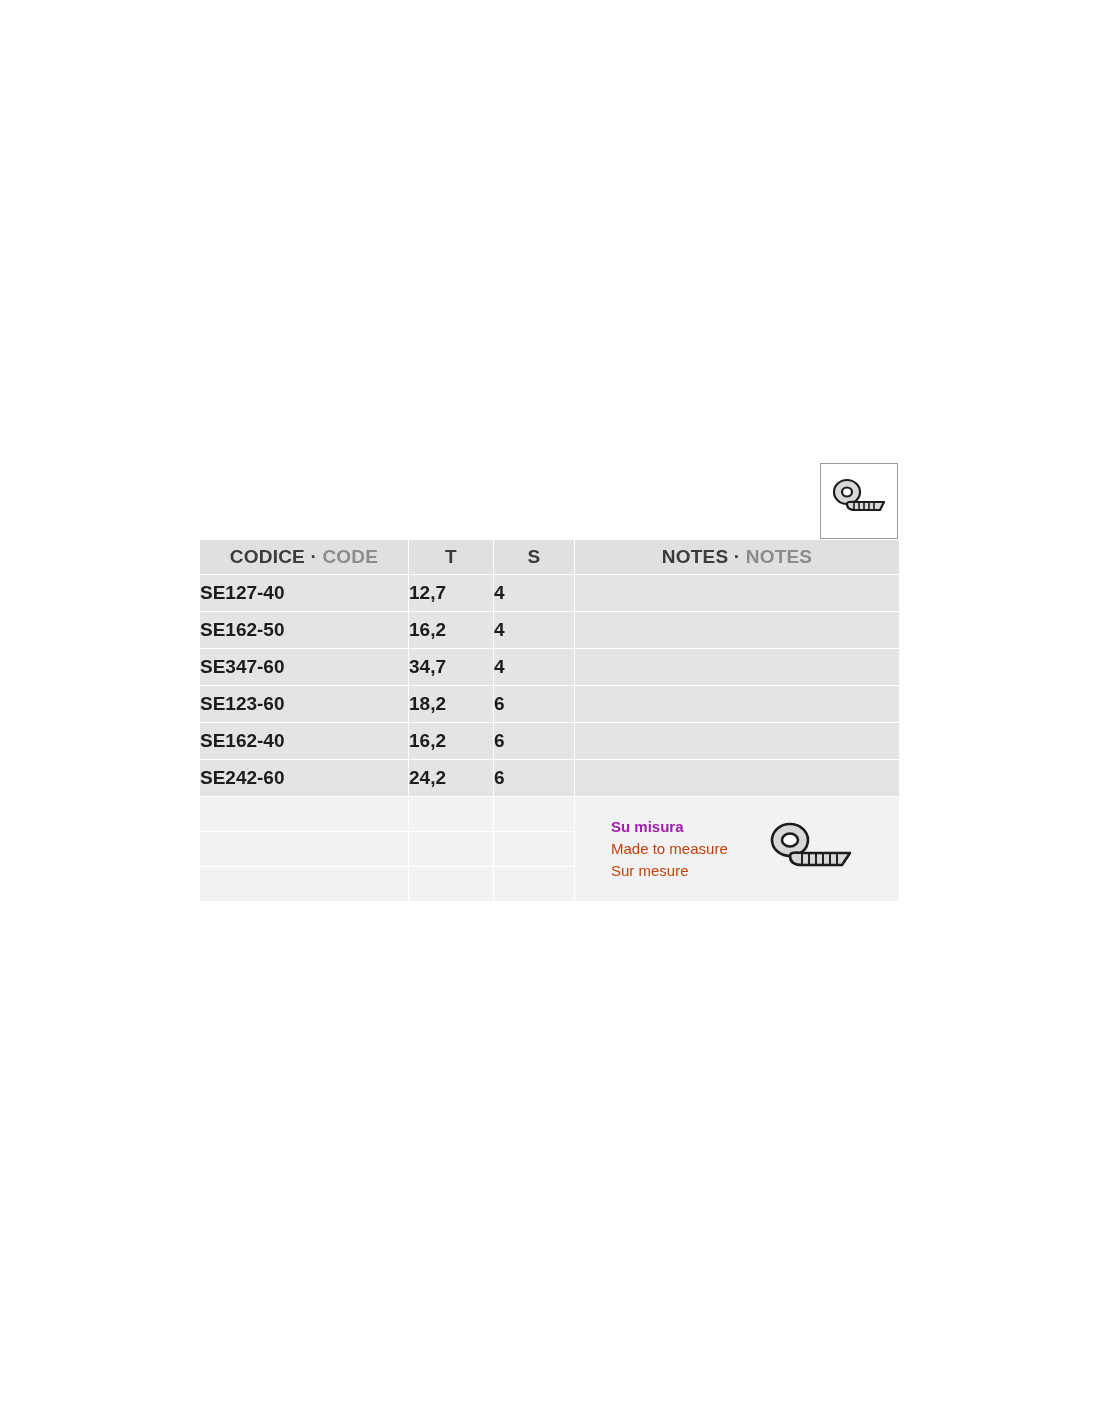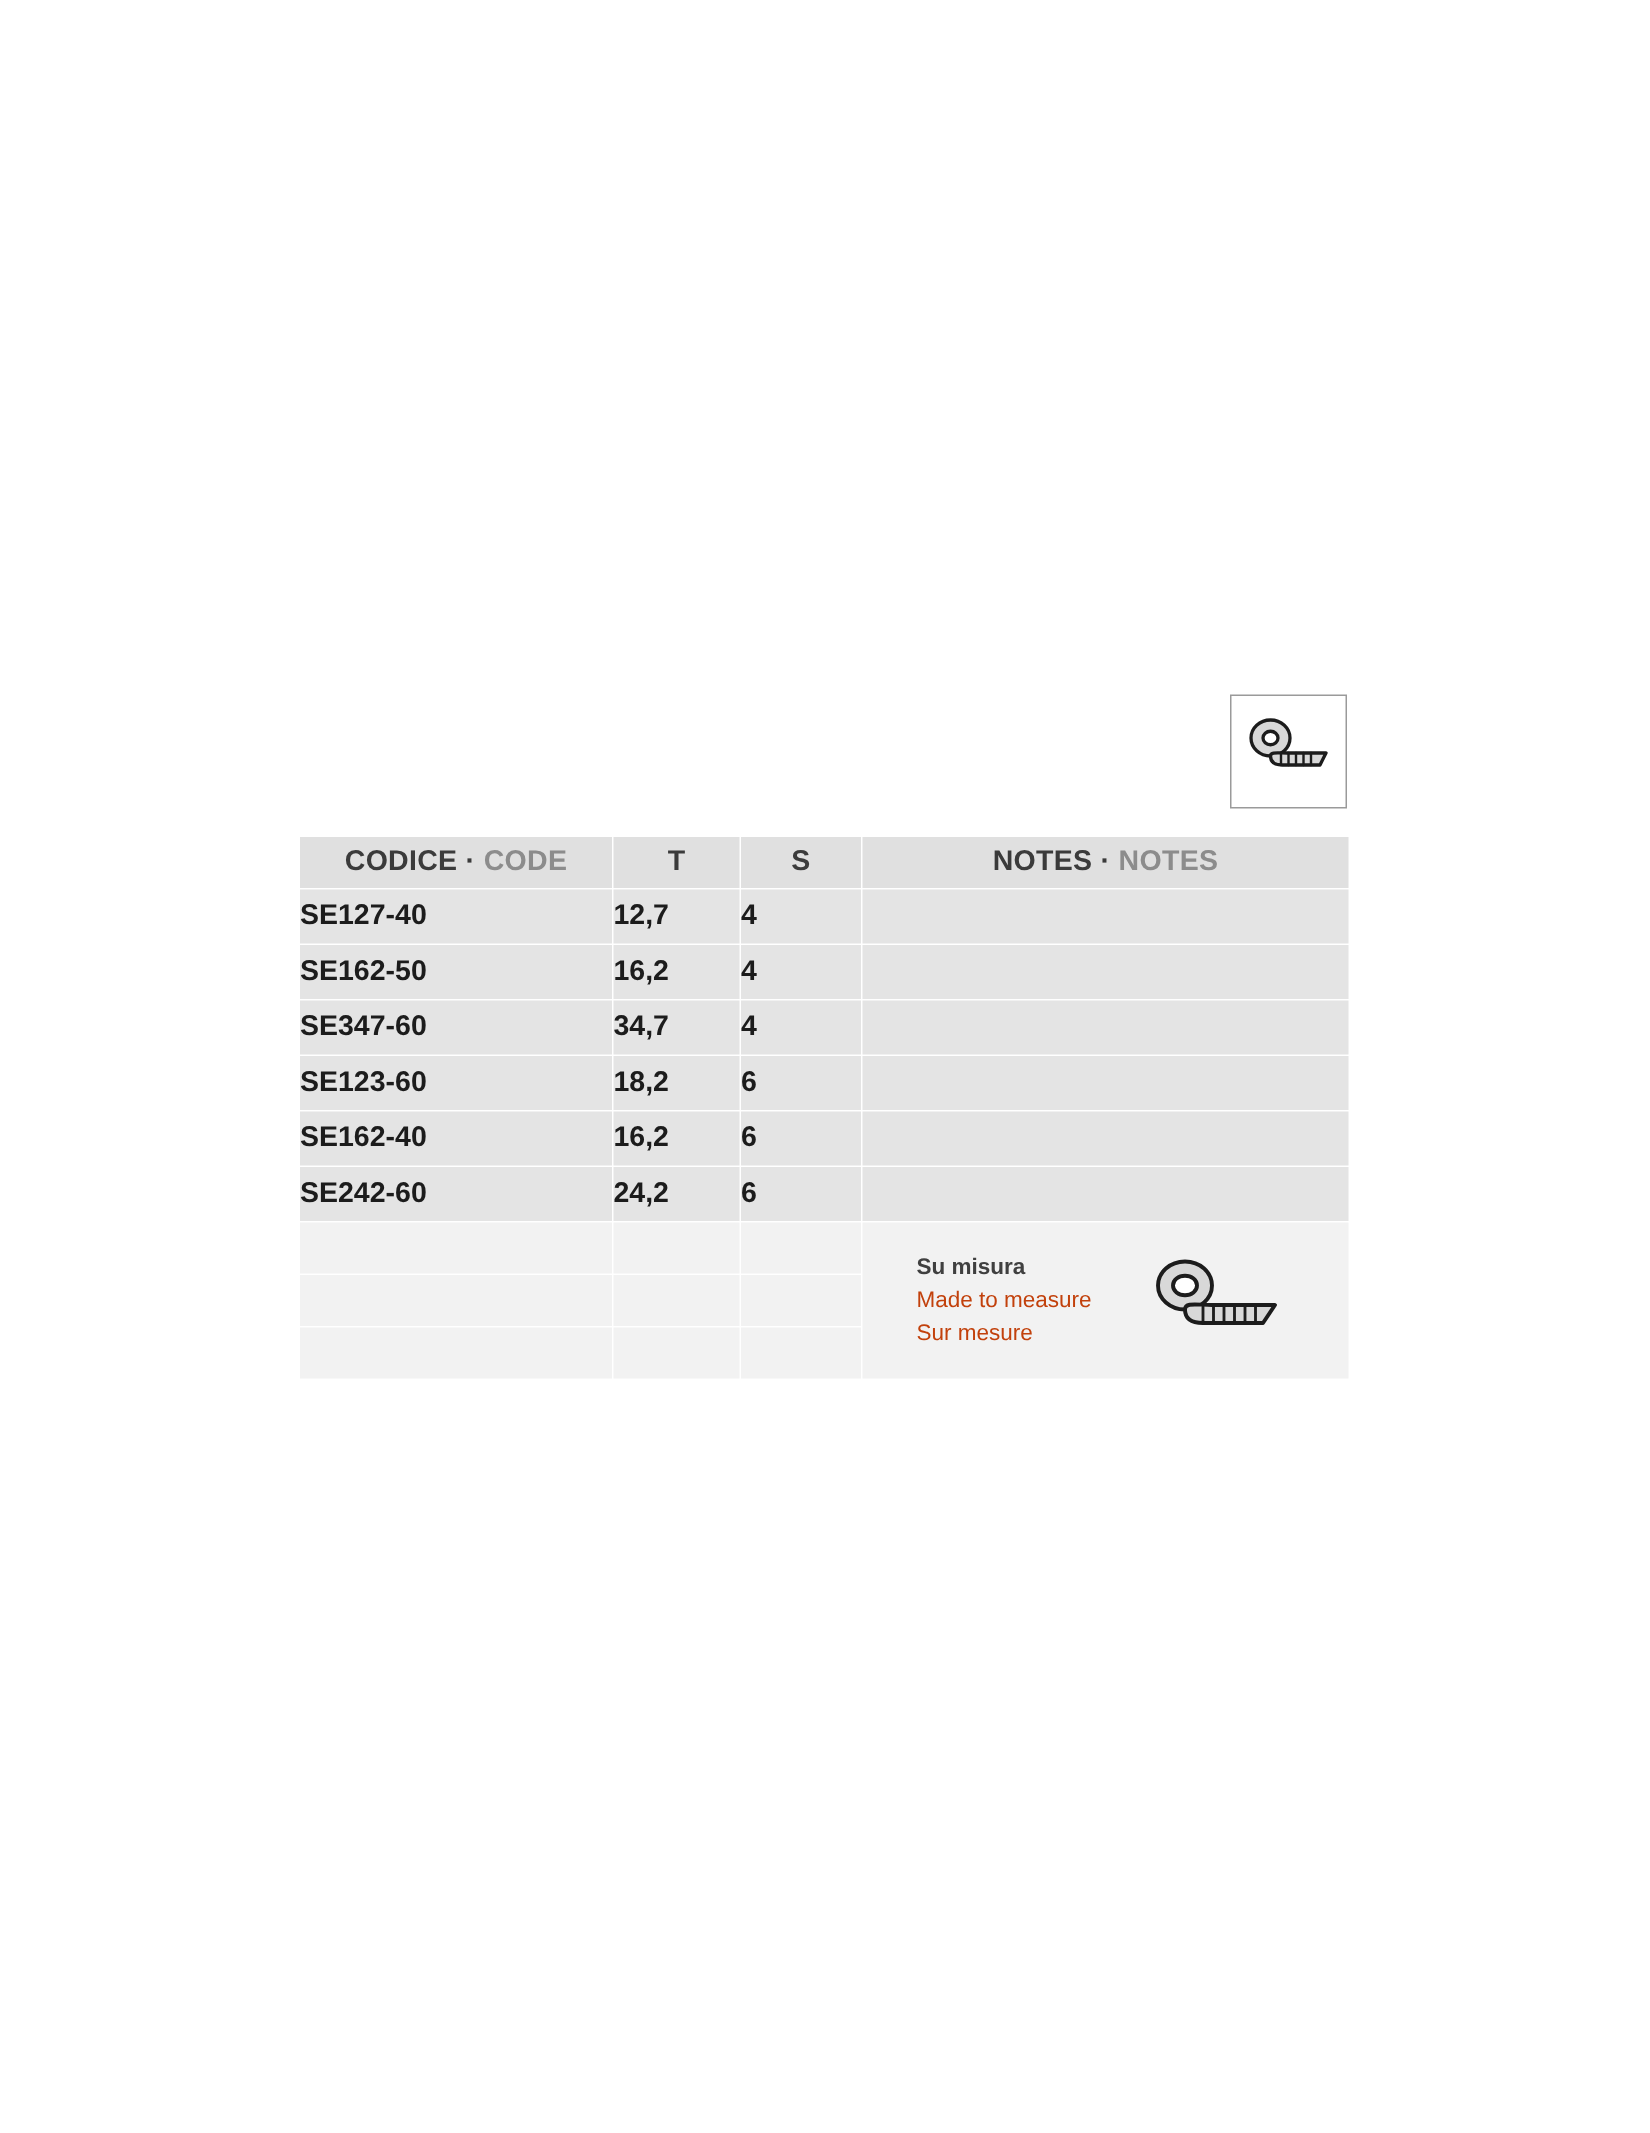--- a/index.html
+++ b/index.html
@@ -25,21 +25,21 @@
     background: #ffffff;
     border: 1px solid #9a9a9a;
     box-sizing: border-box;
   }
   .badge svg { display: block; margin: 8px auto 0 auto; }
 
   
   .table-wrap {
     position: absolute;
     left: 199px;
-    top: 557px;
+    top: 539px;
     width: 700px;
   }
   table.spec {
     border-collapse: separate;
     border-spacing: 1px 1px;
     width: 700px;
     table-layout: fixed;
   }
   table.spec th, table.spec td {
     padding: 0;
@@ -93,21 +93,21 @@
     padding-left: 36px;
     box-sizing: border-box;
   }
   .measure-text {
     font-size: 15px;
     color: #2a2a2a;
     font-weight: normal;
     line-height: 1.45;
     text-align: left;
   }
-  .measure-text .t1 { font-weight: bold; color: #404040; }
+  .measure-text .t1 { font-weight: bold; color: #a21caf; }
   .measure-text .t2, .measure-text .t3 { color: #c2410c; }
   .measure-icon {
     margin-left: 36px;
     flex: 0 0 auto;
   }
 </style>
 </head>
 <body>
 
 <div class="badge">

